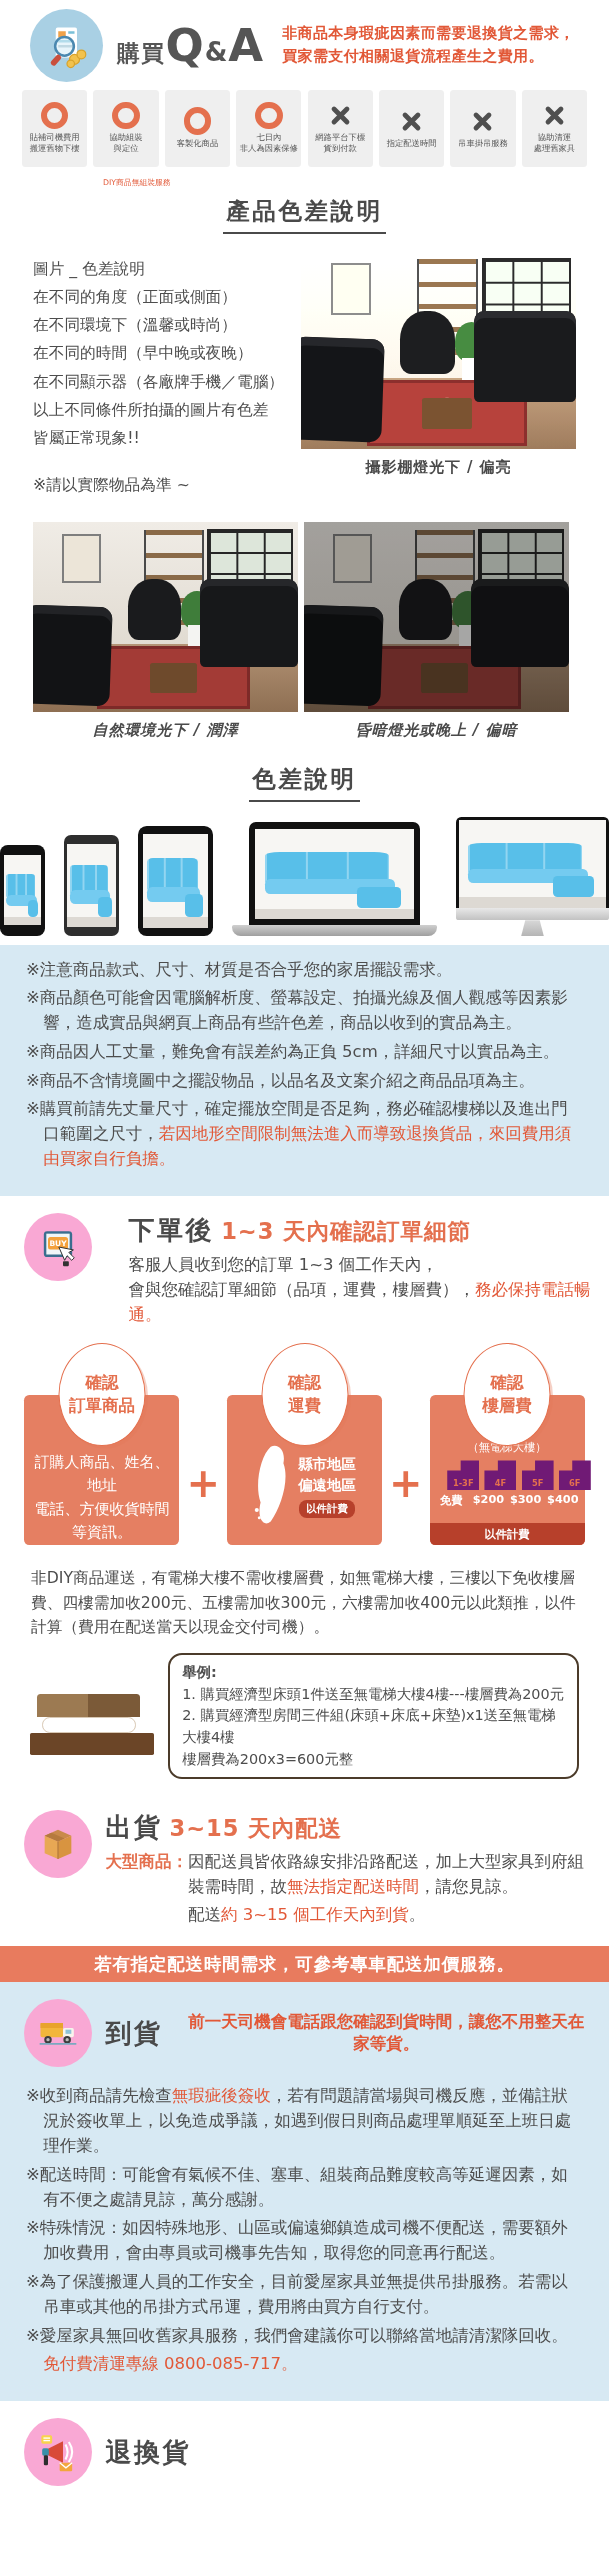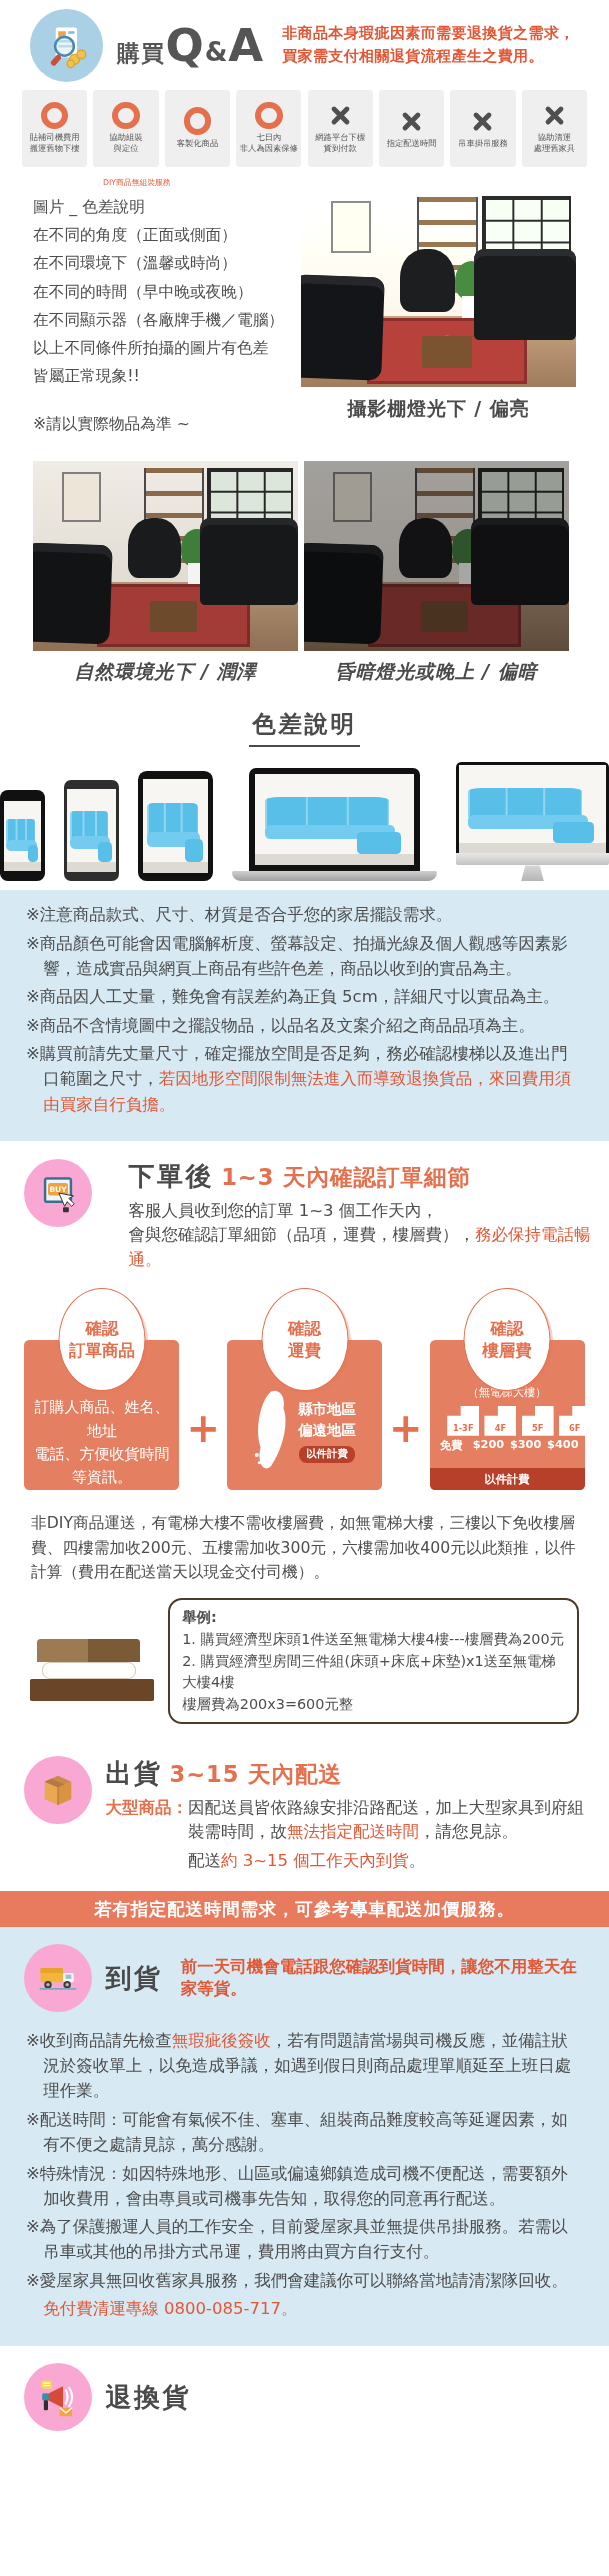--- a/index.html
+++ b/index.html
@@ -29,21 +29,21 @@
   
   .sec-h1{text-align:center;margin:5.2px 0 17.4px;}
   .sec-h1 span{display:inline-block;font-size:23.5px;font-weight:bold;color:#4a4a4a;border-bottom:2.6px solid #4a4a4a;padding:0 3.5px 5.2px;letter-spacing:2.6px;}
 
   
   .cd-top{display:flex;padding:0 33px;gap:14px;}
   .cd-left{width:254px;font-size:15.7px;line-height:1.8;padding-top:3.5px;}
   .cd-note{margin-top:19px;}
   .cd-right{width:275px;}
   .photo{width:100%;height:198px;position:relative;overflow:hidden;background:#e5e0d8;}
-  .caption{text-align:center;font-size:19px;font-weight:bold;color:#4a4a4a;margin-top:8.7px;letter-spacing:0.9px;}
+  .caption{text-align:center;font-size:15px;font-weight:bold;color:#4a4a4a;margin-top:8.7px;letter-spacing:0.9px;}
   .pair{display:flex;gap:6px;padding:22.6px 33px 0;font-style:italic;}
   .pair .col{width:265px;}
   .pair .photo{height:190px;}
 
   
   .sc{position:absolute;}
   .sc-wall{inset:0;background:linear-gradient(180deg,#f0ece6,#e0dad0 70%);}
   .sc-floor{left:0;right:0;bottom:0;height:36%;background:linear-gradient(#b39375,#8e6f53);}
   .sc-window{right:5.2px;top:7px;width:31%;height:44%;background:#dde6da;border:2.6px solid #262626;
     background-image:linear-gradient(#262626 1.7px,transparent 1.7px),linear-gradient(90deg,#262626 1.7px,transparent 1.7px);
@@ -80,21 +80,21 @@
   .imac-chin{width:153px;height:12.2px;background:linear-gradient(#e8e8e8,#c2c2c2);border-radius:0 0 2.6px 2.6px;}
   .imac-stand{width:22.6px;height:15.7px;background:linear-gradient(#d8d8d8,#b5b5b5);clip-path:polygon(18% 0,82% 0,100% 100%,0 100%);}
   .screen-note{text-align:center;font-size:16.5px;color:#4a4a4a;padding:3.5px 0 19px;letter-spacing:0.4px;}
 
   
   .blue{background:#d7e9f3;}
   .sec-head{display:flex;align-items:center;gap:13px;padding:17.4px 17.4px 3.5px 24.4px;}
   .sec-icon{width:68px;height:68px;border-radius:50%;background:#f9a8d4;flex:none;display:flex;align-items:center;justify-content:center;}
   .sec-title{font-size:26px;font-weight:bold;color:#4a4a4a;letter-spacing:2.6px;flex:none;}
   .sec-sub{font-size:22.6px;font-weight:bold;color:#e4704e;margin-left:7px;letter-spacing:0.9px;}
-  .sec-sub-sm{font-size:16.5px;font-weight:bold;color:#e25837;margin-left:5.2px;}
+  .sec-sub-sm{font-size:16.5px;font-weight:bold;color:#e25837;margin-left:5.2px;text-align:center;}
   .bullets{padding:8.7px 26px 21px;font-size:16.5px;line-height:1.52;}
   .bullets p{margin:3.5px 0;padding-left:1.05em;text-indent:-1.05em;}
   .bullets p.cont{text-indent:0;}
   .banner{background:#e87b5e;color:#fff;font-size:17.4px;font-weight:bold;text-align:center;padding:6.1px 0;letter-spacing:0.9px;}
 
   
   .po-headcol{display:flex;flex-direction:column;margin-left:23px;}
   .po-titlerow{display:flex;align-items:baseline;}
   .po-intro{font-size:16.5px;line-height:1.5;margin-top:5.2px;}
   .cards{display:flex;justify-content:center;align-items:flex-start;gap:7px;padding:64px 22.6px 7px;}
@@ -102,21 +102,21 @@
   .circle{position:absolute;top:-52px;left:50%;transform:translateX(-50%);width:85px;height:101px;border-radius:50%;background:#fff;border:1.7px solid #e4704e;box-shadow:2.6px 2.6px 0 rgba(226,120,90,.35);display:flex;align-items:center;justify-content:center;text-align:center;color:#e4704e;font-size:16.5px;font-weight:bold;line-height:1.35;}
   .plus{align-self:center;color:#e4704e;font-size:40px;font-weight:bold;line-height:1;margin-top:26px;flex:none;}
   .card-body1{margin-top:56px;color:#fff;font-size:15px;line-height:1.55;text-align:center;padding:0 5.2px;}
   .card2-flex{margin-top:49px;display:flex;align-items:center;justify-content:center;gap:7px;}
   .tw-map{flex:none;}
   .card2-right{display:flex;flex-direction:column;align-items:center;gap:2.6px;color:#fff;font-size:14.4px;font-weight:bold;}
   .badge{background:#b7402b;color:#fff;font-size:10.4px;font-weight:bold;border-radius:7.8px;padding:1.7px 7px;margin-top:2.6px;}
   .card3-note{margin-top:45px;text-align:center;color:#fff;font-size:11.3px;}
   .floors{display:flex;justify-content:center;gap:5.2px;margin-top:5.2px;}
   .floor{display:flex;flex-direction:column;align-items:center;width:32px;}
-  .bldg{width:32px;height:30px;background:#ffffff;clip-path:polygon(0 34%,42% 34%,42% 0,100% 0,100% 100%,0 100%);display:flex;align-items:flex-end;justify-content:center;color:#e4704e;font-size:8.3px;font-weight:bold;padding-bottom:2.6px;box-sizing:border-box;margin-left:24px;}
+  .bldg{width:32px;height:30px;background:#701a75;clip-path:polygon(0 34%,42% 34%,42% 0,100% 0,100% 100%,0 100%);display:flex;align-items:flex-end;justify-content:center;color:#e4704e;font-size:8.3px;font-weight:bold;padding-bottom:2.6px;box-sizing:border-box;margin-left:24px;}
   .fee{color:#fff;font-size:11.3px;font-weight:bold;margin-top:2.6px;}
   .card3-footer{position:absolute;left:0;right:0;bottom:0;background:#b7402b;color:#fff;text-align:center;font-size:11.3px;font-weight:bold;padding:3.5px 0;border-radius:0 0 5.2px 5.2px;}
   .po-para{padding:14px 31px 5.2px;font-size:15.7px;line-height:1.55;}
   .example{display:flex;align-items:center;gap:14px;padding:8.7px 30px 26px;}
   .bed{width:124px;flex:none;padding-top:17.4px;}
   .bed-head{width:103px;height:22.6px;margin-left:7px;background:linear-gradient(90deg,#9c7a52 50%,#7b5a38 50%);border-radius:3.5px 3.5px 0 0;}
   .bed-mattress{width:94px;height:16.5px;margin-left:12.2px;background:#fff;border:1.7px solid #d8c8b4;border-radius:7.8px;box-sizing:border-box;}
   .bed-base{width:124px;height:22px;background:#6b4527;border-radius:1.7px;}
   .ex-box{flex:1;border:2.6px solid #4b3b2a;border-radius:14px;padding:7px 12.2px;font-size:14.4px;line-height:1.5;color:#4d4d4d;}
 
@@ -217,20 +217,21 @@
               <path d="M5 5 L21 21 M21 5 L5 21" stroke="#4f4f4f" stroke-width="6" stroke-linecap="round"></path>
             </svg>
         </div>
         <div class="svc-label pre">協助清運
 處理舊家具</div>
       </div>
     </div>
     <div class="diy-note">DIY商品無組裝服務</div>
   </div>
 
+  <div class="sec-h1"><span>產品色差說明</span></div>
 
   <div class="cd-top">
     <div class="cd-left">
       <div class="pre">圖片 _ 色差說明
 在不同的角度（正面或側面）
 在不同環境下（溫馨或時尚）
 在不同的時間（早中晚或夜晚）
 在不同顯示器（各廠牌手機／電腦）
 以上不同條件所拍攝的圖片有色差
 皆屬正常現象!!</div>

